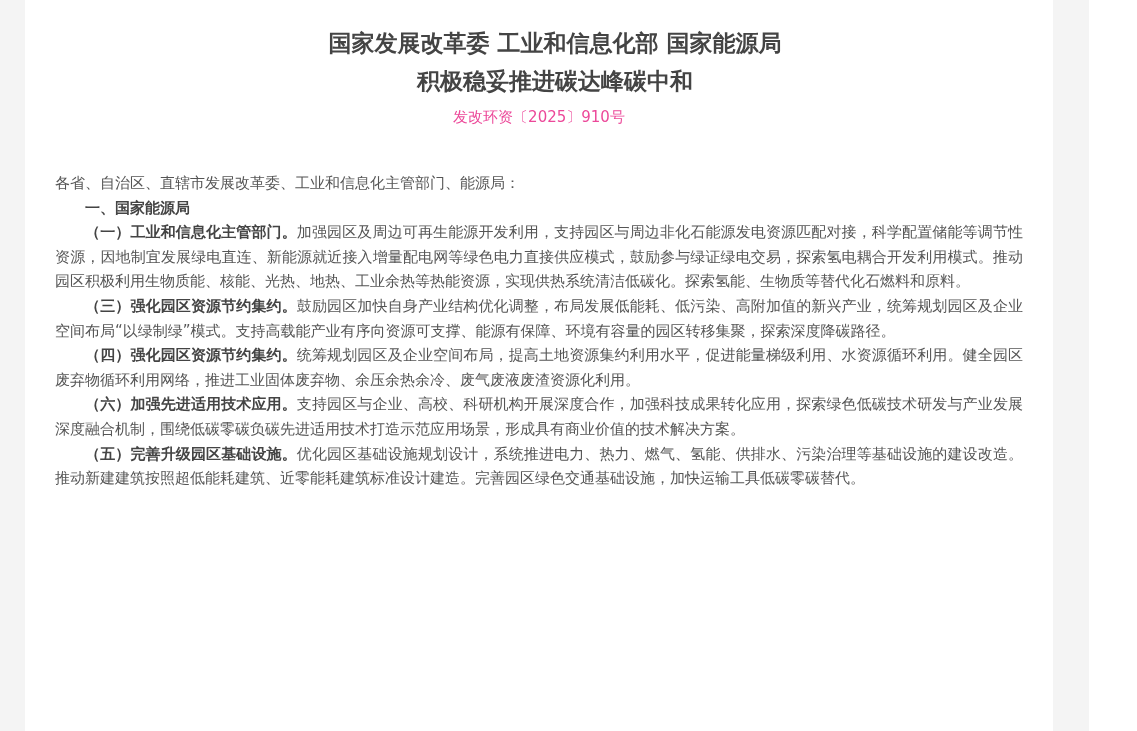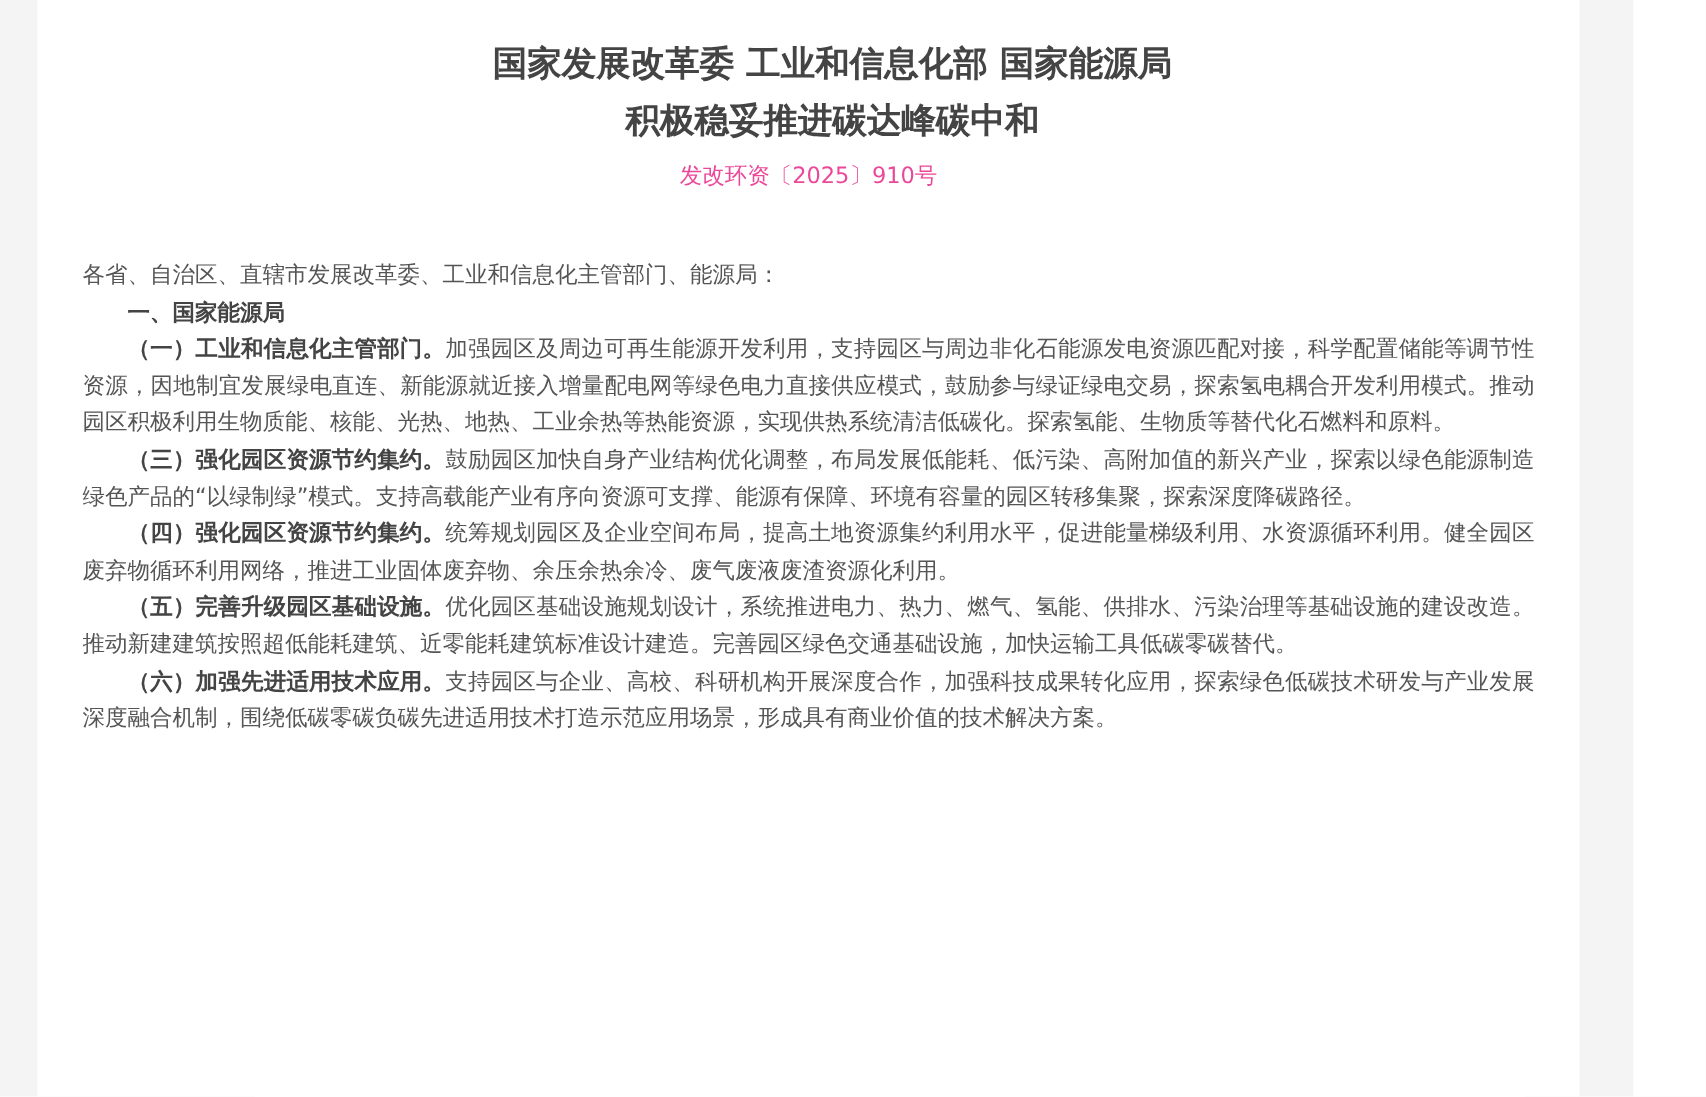--- a/index.html
+++ b/index.html
@@ -43,20 +43,20 @@
 <div class="article">
   <h1 class="title l1">国家发展改革委 工业和信息化部 国家能源局</h1>
   <h1 class="title l2">积极稳妥推进碳达峰碳中和</h1>
   <div class="docno">发改环资〔2025〕910号</div>
 
   <div class="body">
     <p>各省、自治区、直辖市发展改革委、工业和信息化主管部门、能源局：</p>
     <p class="h1">一、国家能源局</p>
 
     <p class="indent"><span class="lead">（一）工业和信息化主管部门。</span><span>加强园区及周边可再生能源开发利用，支持园区与周边非化石能源发电资源匹配对接，科学配置储能等调节性资源，因地制宜发展绿电直连、新能源就近接入增量配电网等绿色电力直接供应模式，鼓励参与绿证绿电交易，探索氢电耦合开发利用模式。推动园区积极利用生物质能、核能、光热、地热、工业余热等热能资源，实现供热系统清洁低碳化。探索氢能、生物质等替代化石燃料和原料。</span></p>
-    <p class="indent"><span class="lead">（三）强化园区资源节约集约。</span><span>鼓励园区加快自身产业结构优化调整，布局发展低能耗、低污染、高附加值的新兴产业，探索以绿色能源制造绿色产品的“以绿制绿”模式。支持高载能产业有序向资源可支撑、能源有保障、环境有容量的园区转移集聚，探索深度降碳路径。</span></p>
+    <p class="indent"><span class="lead">（三）强化园区资源节约集约。</span><span>鼓励园区加快自身产业结构优化调整，布局发展低能耗、低污染、高附加值的新兴产业，统筹规划园区及企业空间布局“以绿制绿”模式。支持高载能产业有序向资源可支撑、能源有保障、环境有容量的园区转移集聚，探索深度降碳路径。</span></p>
     <p class="indent"><span class="lead">（四）强化园区资源节约集约。</span><span>统筹规划园区及企业空间布局，提高土地资源集约利用水平，促进能量梯级利用、水资源循环利用。健全园区废弃物循环利用网络，推进工业固体废弃物、余压余热余冷、废气废液废渣资源化利用。</span></p>
+    <p class="indent"><span class="lead">（六）加强先进适用技术应用。</span><span>支持园区与企业、高校、科研机构开展深度合作，加强科技成果转化应用，探索绿色低碳技术研发与产业发展深度融合机制，围绕低碳零碳负碳先进适用技术打造示范应用场景，形成具有商业价值的技术解决方案。</span></p>
     <p class="indent"><span class="lead">（五）完善升级园区基础设施。</span><span>优化园区基础设施规划设计，系统推进电力、热力、燃气、氢能、供排水、污染治理等基础设施的建设改造。推动新建建筑按照超低能耗建筑、近零能耗建筑标准设计建造。完善园区绿色交通基础设施，加快运输工具低碳零碳替代。</span></p>
-    <p class="indent"><span class="lead">（六）加强先进适用技术应用。</span><span>支持园区与企业、高校、科研机构开展深度合作，加强科技成果转化应用，探索绿色低碳技术研发与产业发展深度融合机制，围绕低碳零碳负碳先进适用技术打造示范应用场景，形成具有商业价值的技术解决方案。</span></p>
   </div>
 </div>
 
 <div class="side-panel"></div>
 
 </body></html>

